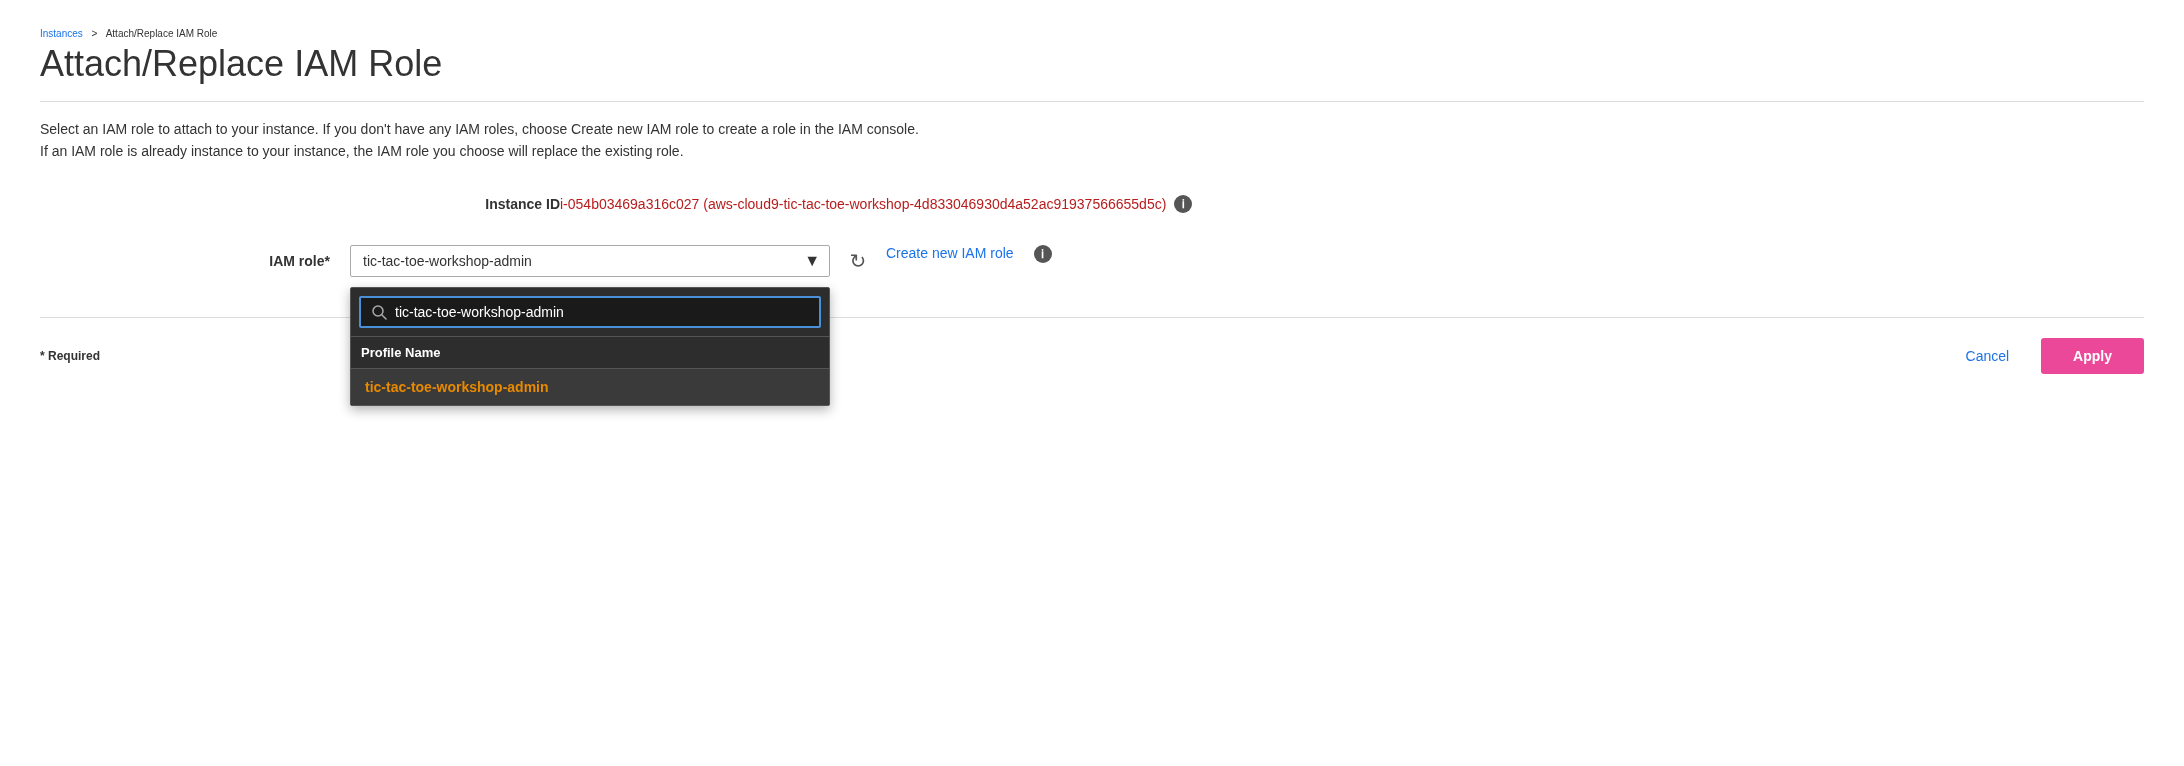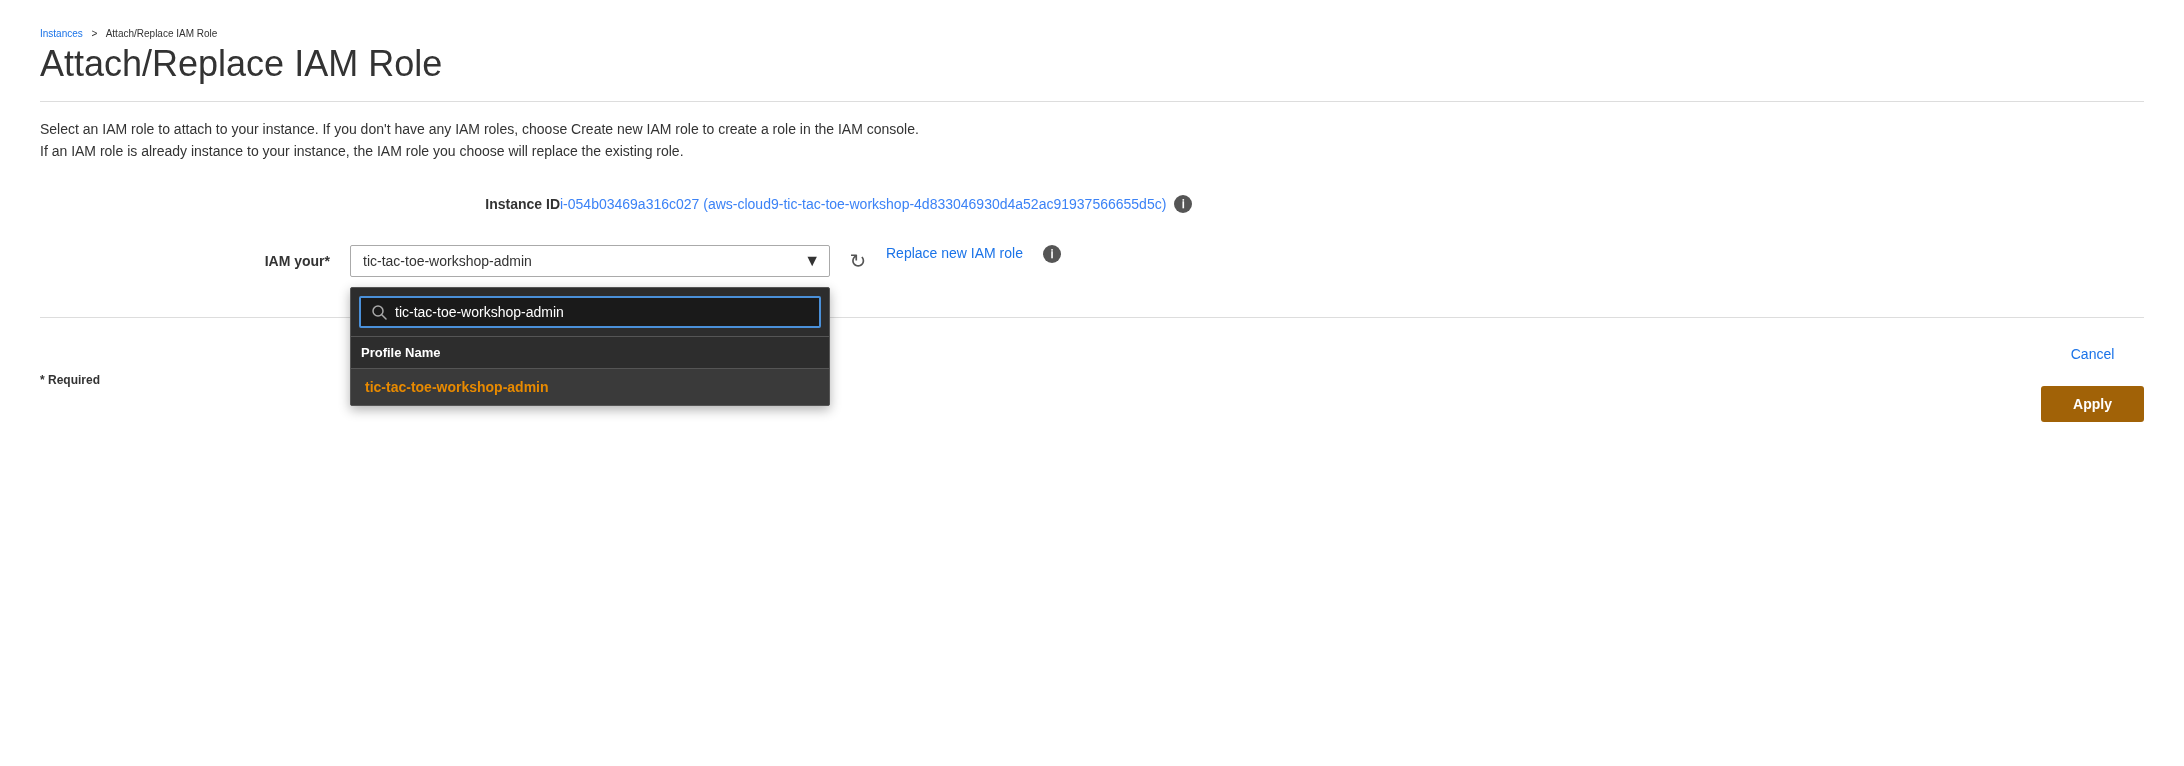--- a/index.html
+++ b/index.html
@@ -74,21 +74,21 @@
     .form-label {
       font-weight: bold;
       font-size: 14px;
       color: #333;
       min-width: 260px;
       text-align: right;
     }
 
     .instance-id-value {
       font-size: 14px;
-      color: #3b82f6;
+      color: #b91c1c;
     }
 
     .info-icon {
       display: inline-flex;
       align-items: center;
       justify-content: center;
       width: 18px;
       height: 18px;
       border-radius: 50%;
       background: #555;
@@ -242,37 +242,36 @@
     .required-note {
       font-size: 12px;
       color: #333;
       font-weight: bold;
     }
 
     .footer-actions {
       display: flex;
       align-items: center;
       gap: 16px;
-      flex-direction: column;
     }
 
     .cancel-btn {
       font-size: 14px;
       color: #1a73e8;
       background: none;
       border: none;
       cursor: pointer;
       text-decoration: none;
       padding: 8px 16px;
     }
 
     .apply-btn {
       font-size: 14px;
       color: #fff;
-      background: #a16207;
+      background: #ec4899;
       border: none;
       border-radius: 3px;
       cursor: pointer;
       padding: 10px 32px;
       font-weight: 600;
     }
   </style>
 </head>
 <body>
 
@@ -293,21 +292,21 @@
 
   <div class="form-section">
 
     <div class="form-row-instance">
       <div class="form-label">Instance ID</div>
       <div class="instance-id-value">i-054b03469a316c027 (aws-cloud9-tic-tac-toe-workshop-4d833046930d4a52ac91937566655d5c)</div>
       <span class="info-icon">ℹ</span>
     </div>
 
     <div class="iam-role-row">
-      <div class="iam-role-label">IAM your*</div>
+      <div class="iam-role-label">IAM role*</div>
       <div class="iam-role-controls">
 
         <div class="dropdown-wrapper">
           <select class="dropdown-select">
             <option>tic-tac-toe-workshop-admin</option>
           </select>
           <span class="dropdown-arrow">▼</span>
 
           
           <div class="dropdown-popup">
@@ -320,21 +319,21 @@
                 <input type="text" class="dropdown-search-input" value="tic-tac-toe-workshop-admin" style="">
               </div>
             </div>
             <div class="dropdown-header">Profile Name</div>
             <div class="dropdown-item">tic-tac-toe-workshop-admin</div>
           </div>
         </div>
 
         <span class="refresh-icon">↻</span>
 
-        <a class="create-iam-link">Replace new IAM role</a>
+        <a class="create-iam-link">Create new IAM role</a>
 
         <span class="info-icon">ℹ</span>
       </div>
     </div>
 
   </div>
 
   <div class="page-footer">
     <div class="required-note">* Required</div>
     <div class="footer-actions">

